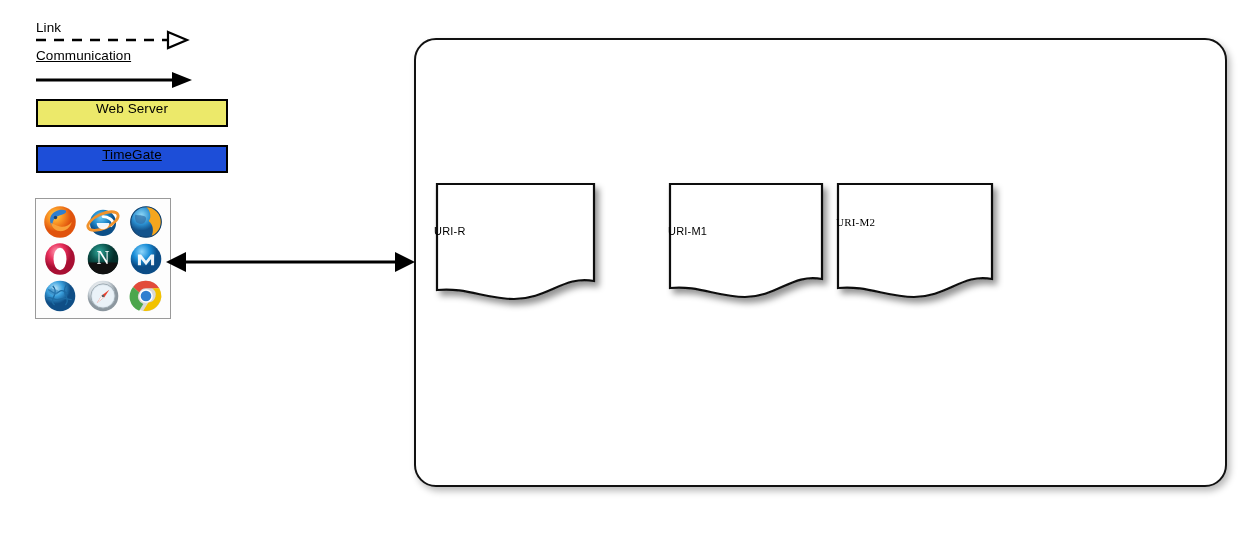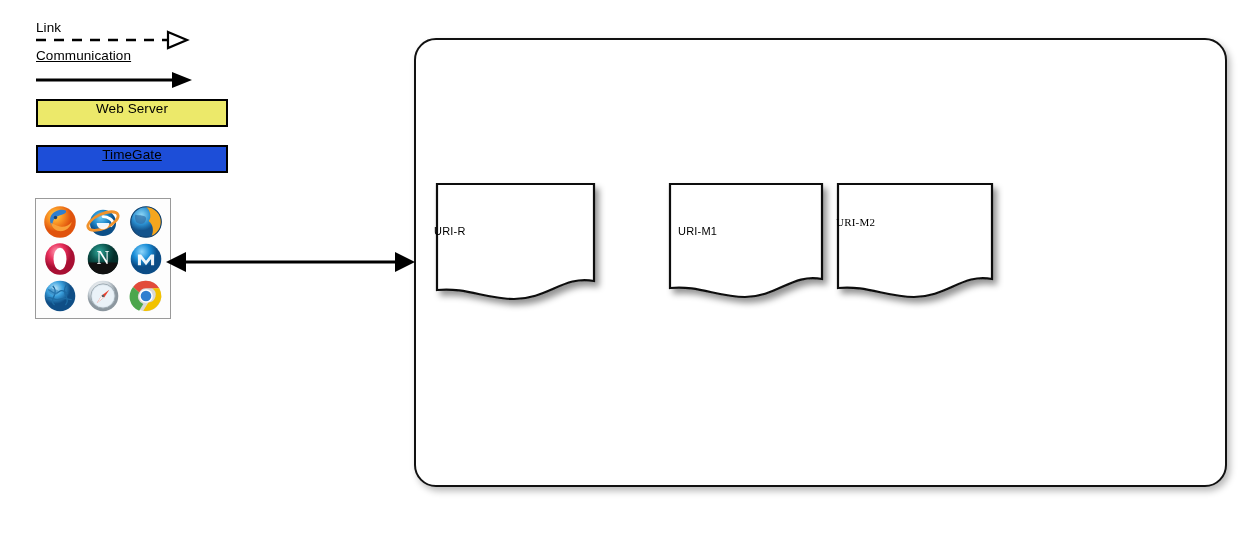--- a/index.html
+++ b/index.html
@@ -262,21 +262,21 @@
       </defs>
       <path d="M1,1 L158,1 L158,98 C128,92 112,116 78,116 C50,116 30,104 1,107 Z" fill="#ffffff" stroke="#111111" stroke-width="2.2" filter="url(#dshadow)"></path>
     </svg>
     <div class="doc-label" style="top:42px;left:-2px;width:160px;">URI-R</div>
   </div>
 
   <div class="doc" style="left:655px;top:183px;width:155px;height:118px;">
     <svg width="165" height="125" viewBox="0 0 165 125">
       <path d="M1,1 L153,1 L153,96 C124,90 108,114 76,114 C49,114 29,102 1,105 Z" fill="#ffffff" stroke="#111111" stroke-width="2.2" filter="url(#dshadow)"></path>
     </svg>
-    <div class="doc-label" style="top:42px;left:-1px;width:155px;padding-left:10px;">URI-M1</div>
+    <div class="doc-label" style="top:42px;left:-1px;width:155px;">URI-M1</div>
   </div>
 
   <div class="doc" style="left:823px;top:183px;width:157px;height:118px;">
     <svg width="167" height="125" viewBox="0 0 167 125">
       <path d="M1,1 L155,1 L155,96 C126,90 110,114 77,114 C50,114 29,102 1,105 Z" fill="#ffffff" stroke="#111111" stroke-width="2.2" filter="url(#dshadow)"></path>
     </svg>
     <div class="doc-label" style="top:33px;left:-1px;width:171px;font-family:Liberation Serif, serif;">URI-M2</div>
   </div>
 
 

